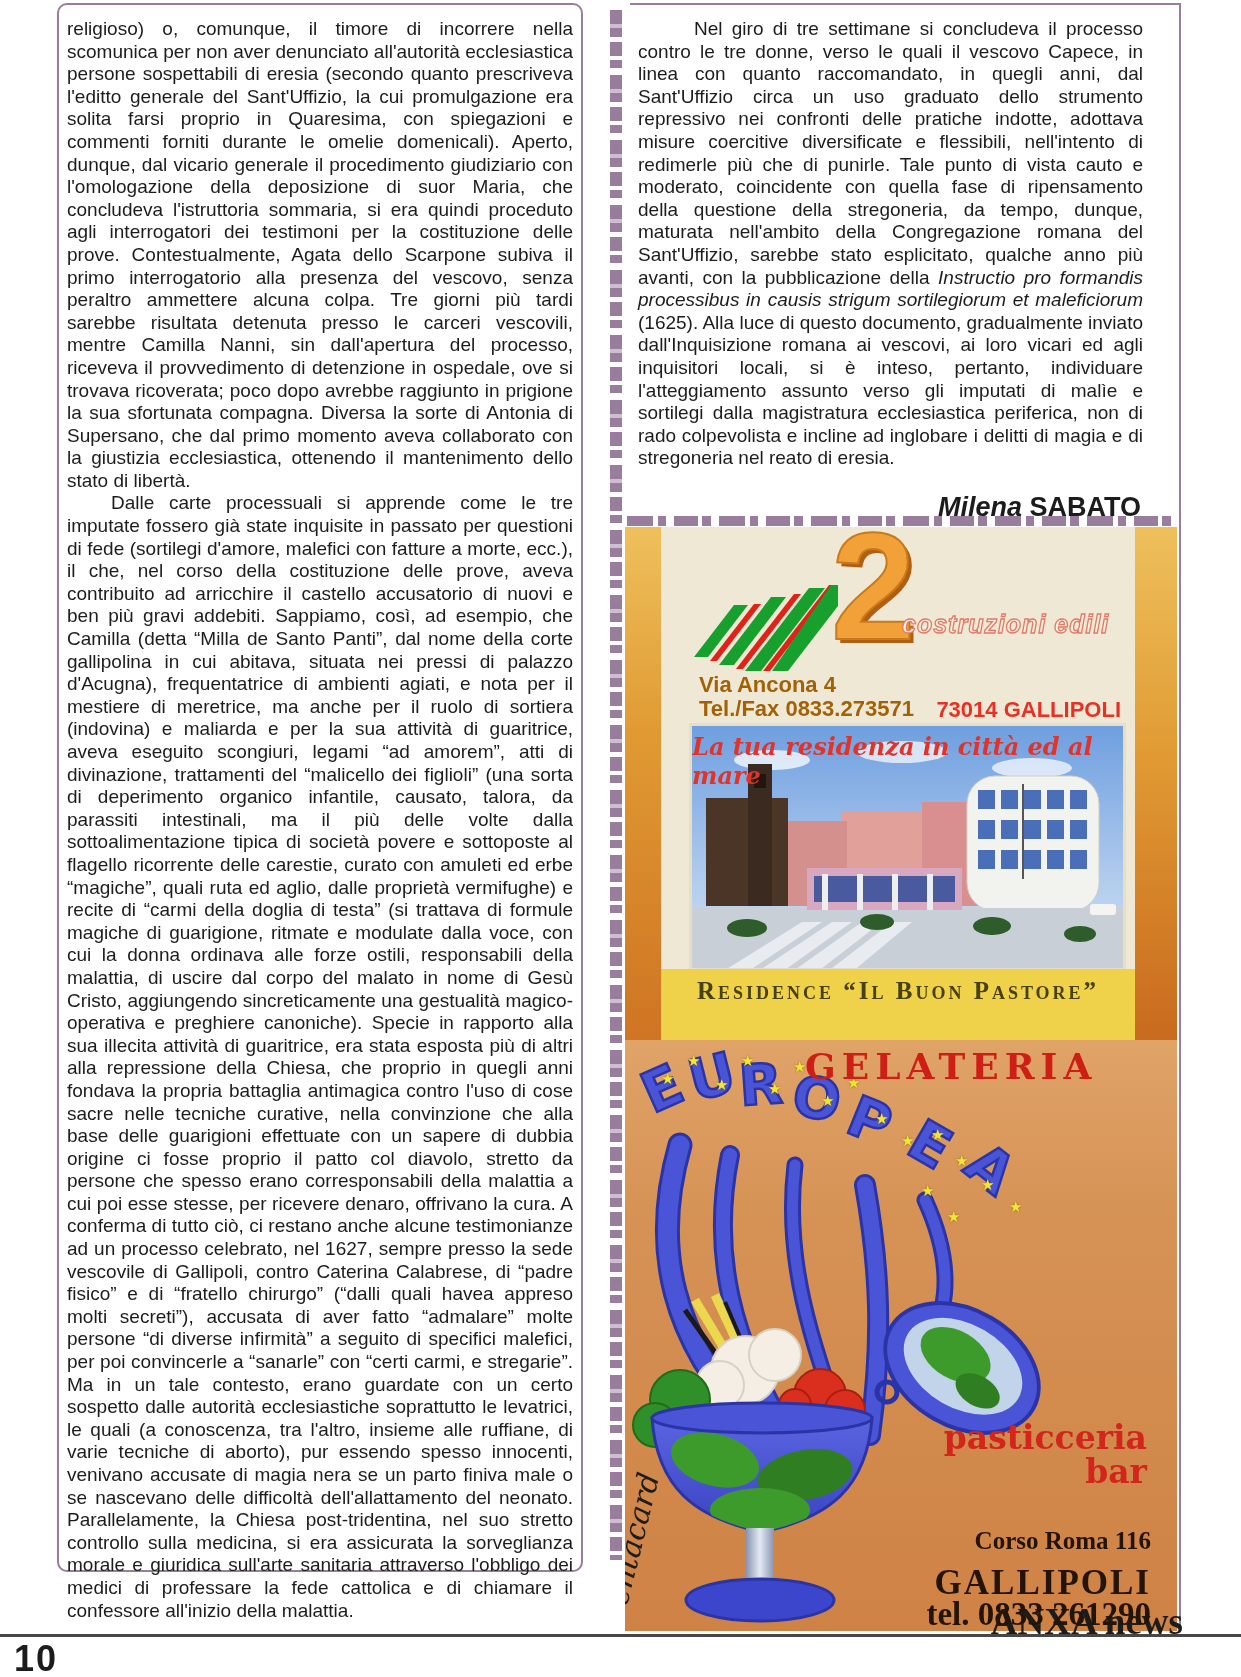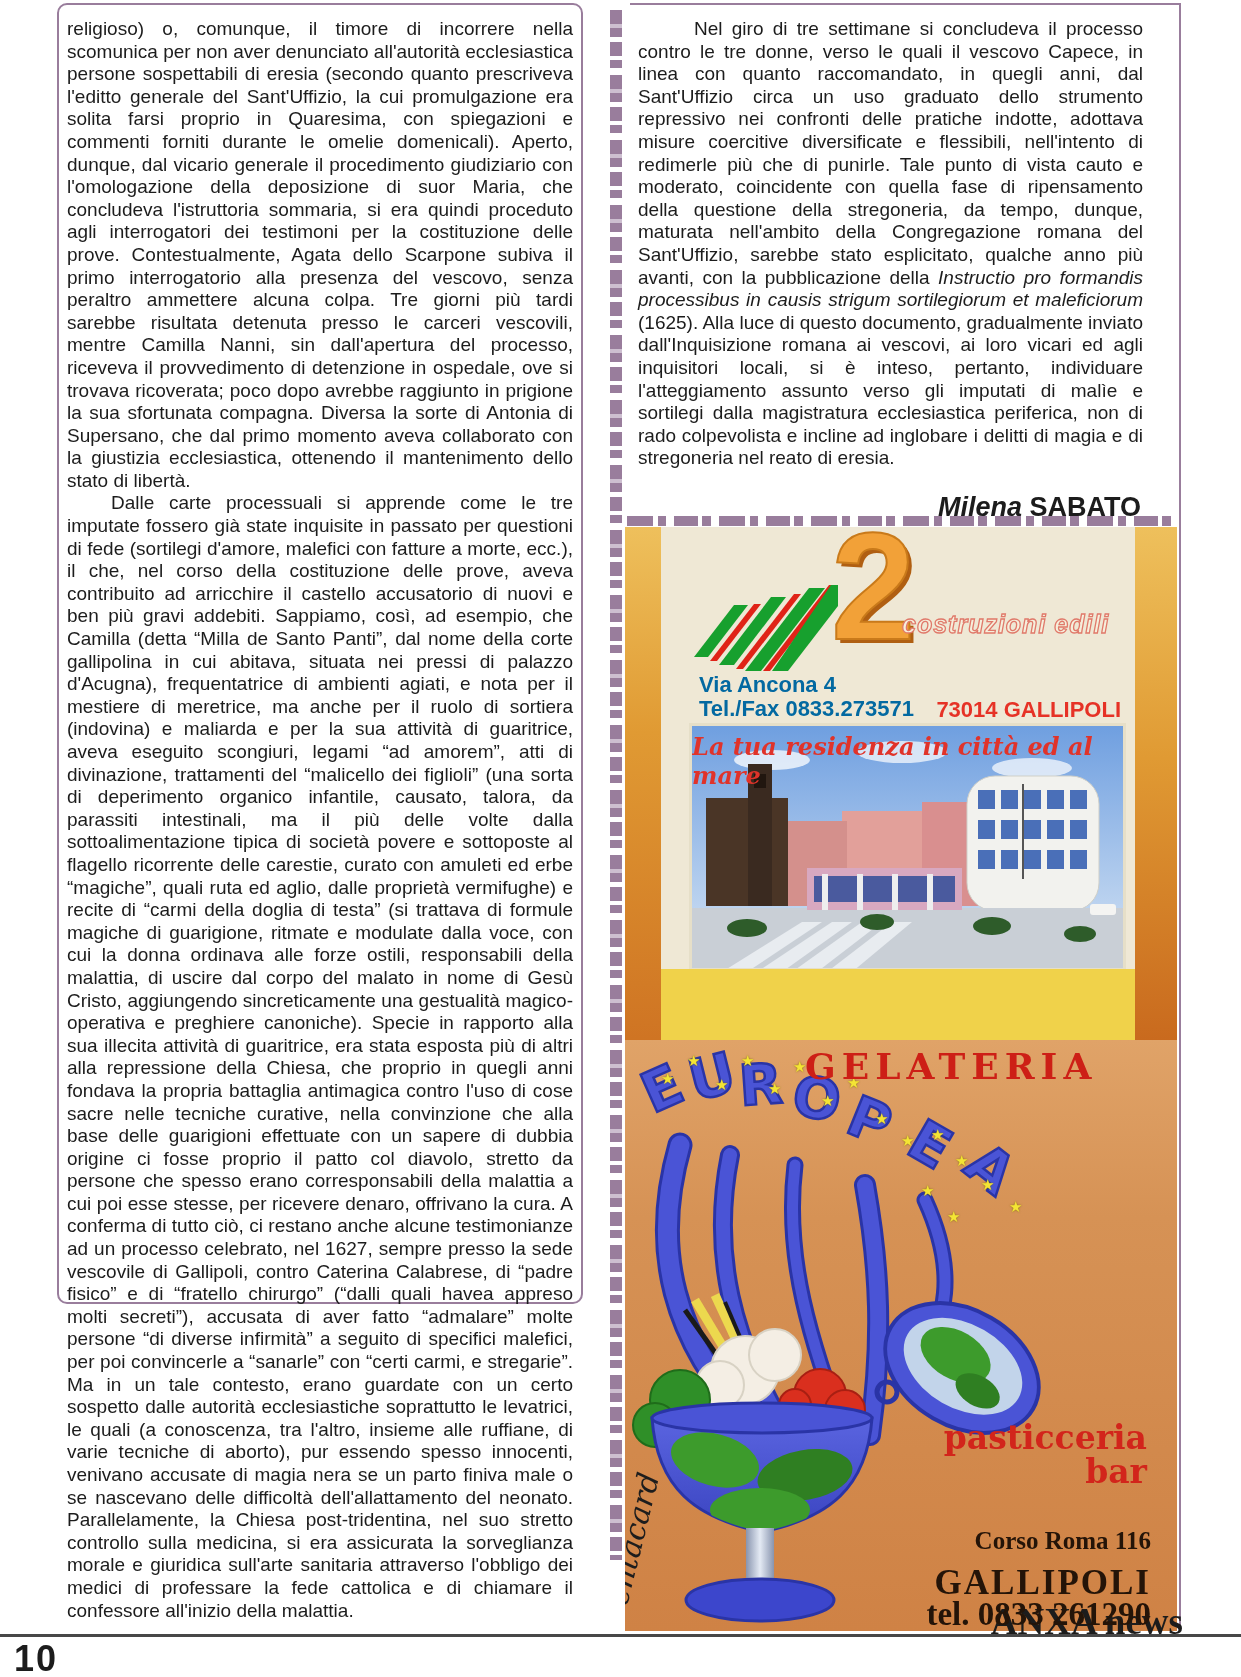--- a/index.html
+++ b/index.html
@@ -1,20 +1,20 @@
 <!DOCTYPE html>
 <html><head>
 <meta charset="utf-8">
 <style>
   html,body{margin:0;padding:0;background:#ffffff;}
   .page{position:relative;width:1241px;height:1677px;background:#ffffff;overflow:hidden;
         font-family:"Liberation Sans",sans-serif;color:#1c1c1c;}
 
   
-  .left-box{position:absolute;left:57px;top:3px;width:526px;height:1301px;
+  .left-box{position:absolute;left:57px;top:3px;width:526px;height:1569px;
             border:2px solid #997d9c;border-radius:10px;box-sizing:border-box;
             padding:13px 8px 0 8px;}
   .right-frame{position:absolute;left:630px;top:3px;width:551px;height:1628px;
                border-top:2px solid #997d9c;border-right:2px solid #997d9c;box-sizing:border-box;
                padding:13px 10px 0 8px;}
   .v-dashes{position:absolute;left:610px;top:10px;width:12px;height:1550px;
             background:repeating-linear-gradient(180deg,
               #997d9c 0 14px,#cdbfd0 14px 18px,#997d9c 18px 27px,#ffffff 27px 32px,
               #997d9c 32px 46px,#ffffff 46px 50px,#997d9c 50px 58px,#ffffff 58px 65px);}
   .h-dashes{position:absolute;left:627px;top:516px;width:552px;height:10px;
@@ -37,21 +37,21 @@
                    background:linear-gradient(180deg,#eec05c,#e09a33 40%,#cf7423);}
   .ad-edilcon .bar.l{left:0;}
   .ad-edilcon .bar.r{right:0;width:42px;background:linear-gradient(180deg,#eec05c,#e09a33 45%,#c96a1e);}
   .edilcon-stripes{position:absolute;left:63px;top:30px;}
   .edilcon-2{position:absolute;left:206px;top:-28px;font-size:152px;font-weight:bold;
              color:#f2a138;-webkit-text-stroke:2px #c97a1a;text-shadow:4px 4px 0 #b05f12;}
   .edilcon-name{position:absolute;left:270px;top:32px;font-size:43px;font-weight:bold;font-style:italic;
                 color:#f6efdc;-webkit-text-stroke:2px #e0796a;letter-spacing:1px;}
   .edilcon-tag{position:absolute;left:277px;top:83px;font-size:25px;font-weight:bold;font-style:italic;
                color:#f6efdc;-webkit-text-stroke:1.3px #e0796a;letter-spacing:1px;}
-  .edilcon-addr{position:absolute;left:74px;top:146px;font-size:22px;font-weight:bold;color:#0369a1;line-height:24px;}
+  .edilcon-addr{position:absolute;left:74px;top:146px;font-size:22px;font-weight:bold;color:#a16207;line-height:24px;}
   .edilcon-city{position:absolute;right:56px;top:170px;font-size:22px;font-weight:bold;color:#e63226;}
   .edilcon-photo{position:absolute;left:64px;top:196px;width:437px;height:248px;
                  border:3px solid #e6dfc8;box-sizing:border-box;overflow:hidden;}
   .edilcon-slogan{position:absolute;left:0;right:0;top:6px;text-align:left;
                   font-family:"DejaVu Serif",serif;font-style:italic;font-weight:bold;
                   font-size:24px;color:#e0332a;z-index:2;}
   .residence-band{position:absolute;left:36px;right:42px;top:442px;bottom:0;background:#f0d24a;
                   text-align:center;color:#47400f;font-family:"Liberation Serif",serif;
                   font-variant:small-caps;font-weight:bold;}
   .residence-band .r1{margin-top:8px;font-size:25px;letter-spacing:3px;}
@@ -182,20 +182,21 @@
         </g>
         <ellipse cx="55" cy="202" rx="20" ry="9" fill="#2e5c2a"></ellipse>
         <ellipse cx="185" cy="196" rx="17" ry="8" fill="#2e5c2a"></ellipse>
         <ellipse cx="300" cy="200" rx="19" ry="9" fill="#2e5c2a"></ellipse>
         <ellipse cx="388" cy="208" rx="16" ry="8" fill="#2e5c2a"></ellipse>
         <rect x="398" y="178" width="26" height="11" rx="3" fill="#f4f4f2"></rect>
       </svg>
     </div>
 
     <div class="residence-band">
+      <div class="r1">Residence “Il Buon Pastore”</div>
     </div>
   </div>
 
   <div class="ad-gelateria">
     <div class="gelateria-title">GELATERIA</div>
     <div class="europa-arc">
         <span class="europa-letter" style="left: 18px; top: 16px; transform: rotate(-24deg);">E</span>
         <span class="europa-letter" style="left: 64px; top: 4px; transform: rotate(-14deg);">U</span>
         <span class="europa-letter" style="left: 114px; top: 12px; transform: rotate(-4deg);">R</span>
         <span class="europa-letter" style="left: 168px; top: 26px; transform: rotate(10deg);">O</span>

